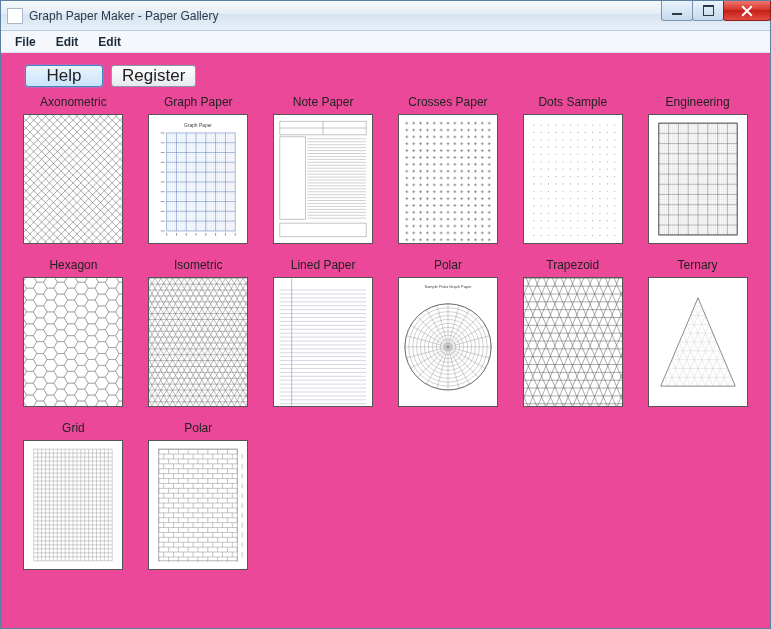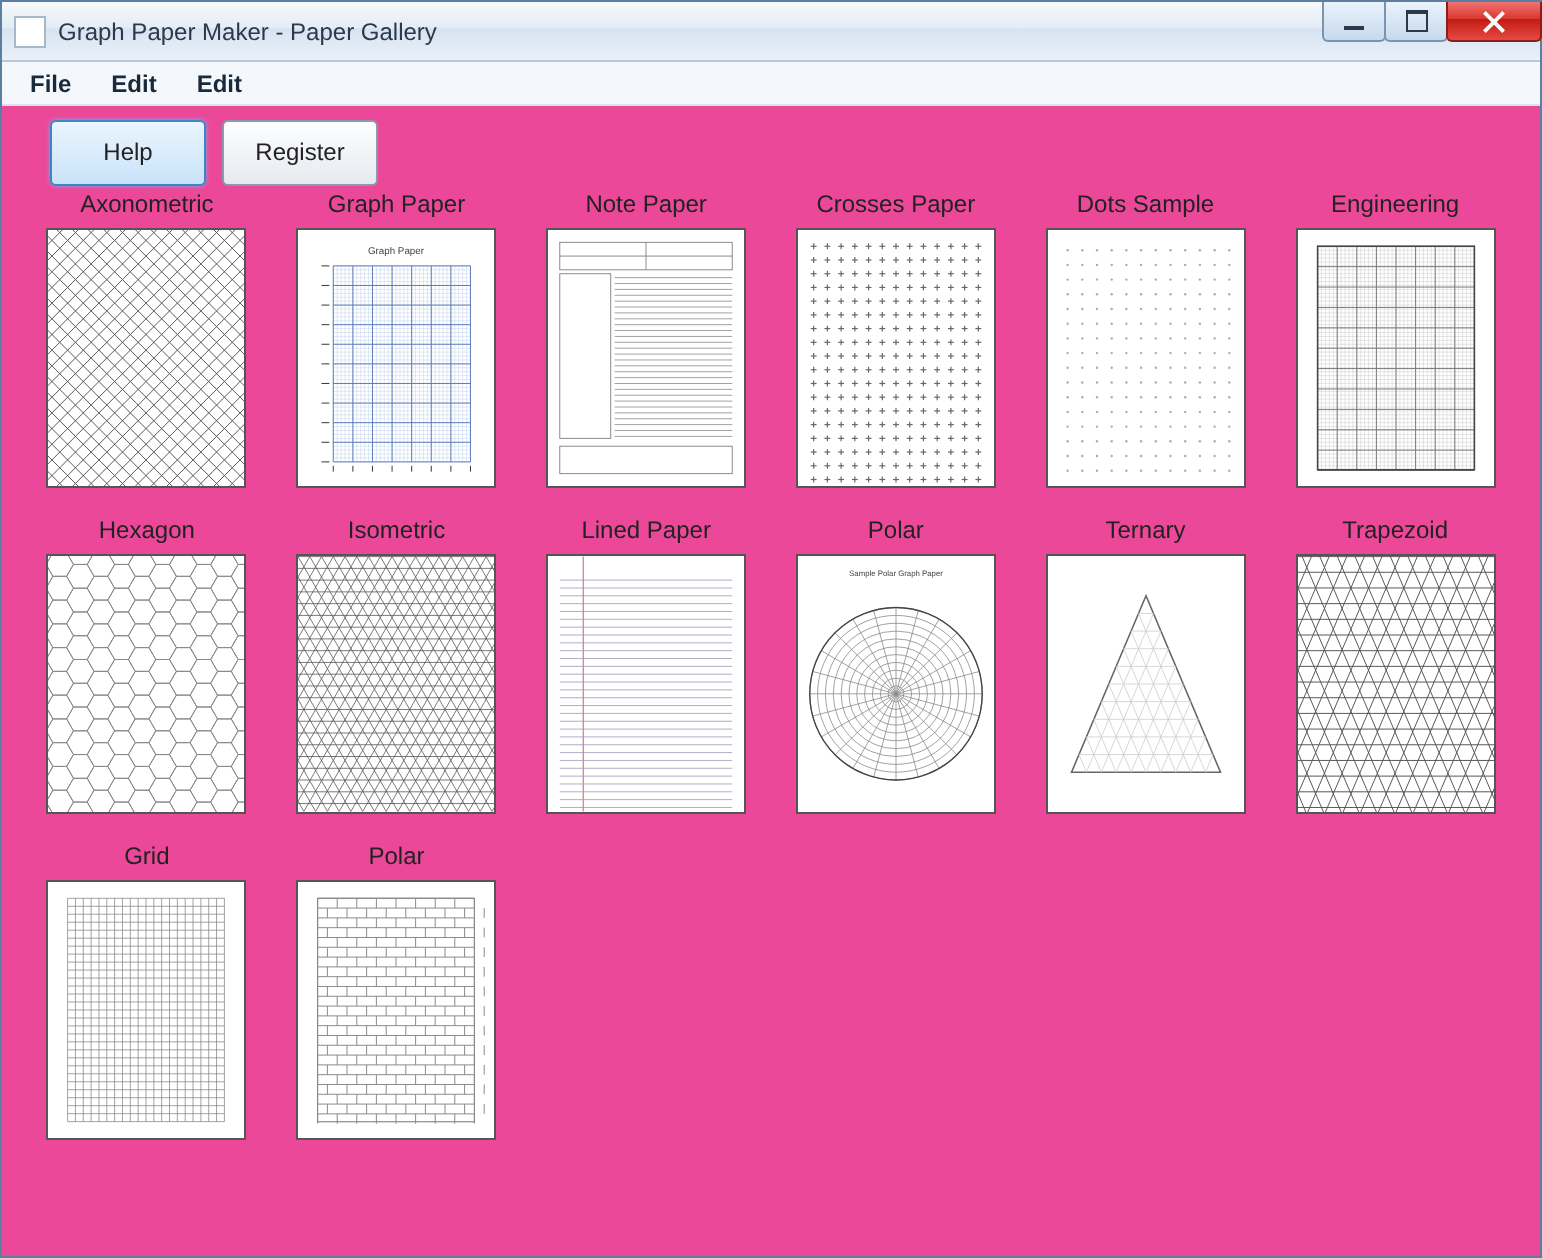--- a/index.html
+++ b/index.html
@@ -79,27 +79,27 @@
     position: relative;
   }
   .top-row {
     display:flex;
     align-items:center;
     margin-bottom: 6px;
     height: 26px;
   }
   .prompt { flex:1; color:#222; }
   .btn {
-    height: 33px;
+    height: 22px;
     min-width: 78px;
     margin-left: 8px;
     border: 1px solid #8a9aac;
     border-radius: 3px;
     background: linear-gradient(to bottom, #fefefe, #e6eaef);
-    font-size: 12px;
+    font-size: 17px;
     color:#222;
     display:flex; align-items:center; justify-content:center;
     padding: 0 10px;
   }
   .btn.help {
     border-color:#3c87c7;
     background: linear-gradient(to bottom,#eaf5ff,#c9e3f9);
     box-shadow: 0 0 2px #6fb2e8;
   }
 
@@ -1674,55 +1674,20 @@
               <line x1="50" y1="70" x2="61.388037984510895" y2="27.49926364328099" stroke="#888" stroke-width="0.4"></line>
               <line x1="50" y1="70" x2="72" y2="31.8948822334847" stroke="#888" stroke-width="0.4"></line>
               <line x1="50" y1="70" x2="81.11269837220809" y2="38.8873016277919" stroke="#888" stroke-width="0.4"></line>
               <line x1="50" y1="70" x2="88.10511776651529" y2="47.99999999999998" stroke="#888" stroke-width="0.4"></line>
               <line x1="50" y1="70" x2="92.50073635671899" y2="58.61196201548905" stroke="#888" stroke-width="0.4"></line>
               <circle cx="50" cy="70" r="44" stroke="#444" stroke-width="0.7" fill="none"></circle>
             </svg>
           </div>
         </div>
         <div class="paper-item">
-          <div class="paper-label">Ternary</div>
-          <div class="paper-thumb">
-            <svg viewBox="0 0 100 130" class="fill">
-              <path d="M50 20 L12 110 L88 110 Z" stroke="#666" stroke-width="0.8" fill="none"></path>
-              <line x1="46.2" y1="29" x2="53.8" y2="29" stroke="#ccc" stroke-width="0.4"></line>
-              <line x1="15.8" y1="101" x2="19.6" y2="110" stroke="#ccc" stroke-width="0.4"></line>
-              <line x1="84.2" y1="101" x2="80.4" y2="110" stroke="#ccc" stroke-width="0.4"></line>
-              <line x1="42.4" y1="38" x2="57.6" y2="38" stroke="#ccc" stroke-width="0.4"></line>
-              <line x1="19.6" y1="92" x2="27.200000000000003" y2="110" stroke="#ccc" stroke-width="0.4"></line>
-              <line x1="80.4" y1="92" x2="72.8" y2="110" stroke="#ccc" stroke-width="0.4"></line>
-              <line x1="38.6" y1="47" x2="61.4" y2="47" stroke="#ccc" stroke-width="0.4"></line>
-              <line x1="23.4" y1="83" x2="34.8" y2="110" stroke="#ccc" stroke-width="0.4"></line>
-              <line x1="76.6" y1="83" x2="65.2" y2="110" stroke="#ccc" stroke-width="0.4"></line>
-              <line x1="34.8" y1="56" x2="65.2" y2="56" stroke="#ccc" stroke-width="0.4"></line>
-              <line x1="27.200000000000003" y1="74" x2="42.400000000000006" y2="110" stroke="#ccc" stroke-width="0.4"></line>
-              <line x1="72.8" y1="74" x2="57.599999999999994" y2="110" stroke="#ccc" stroke-width="0.4"></line>
-              <line x1="31" y1="65" x2="69" y2="65" stroke="#ccc" stroke-width="0.4"></line>
-              <line x1="31" y1="65" x2="50" y2="110" stroke="#ccc" stroke-width="0.4"></line>
-              <line x1="69" y1="65" x2="50" y2="110" stroke="#ccc" stroke-width="0.4"></line>
-              <line x1="27.2" y1="74" x2="72.8" y2="74" stroke="#ccc" stroke-width="0.4"></line>
-              <line x1="34.8" y1="56" x2="57.6" y2="110" stroke="#ccc" stroke-width="0.4"></line>
-              <line x1="65.2" y1="56" x2="42.4" y2="110" stroke="#ccc" stroke-width="0.4"></line>
-              <line x1="23.400000000000002" y1="83" x2="76.6" y2="83" stroke="#ccc" stroke-width="0.4"></line>
-              <line x1="38.599999999999994" y1="47.00000000000001" x2="65.19999999999999" y2="110" stroke="#ccc" stroke-width="0.4"></line>
-              <line x1="61.400000000000006" y1="47.00000000000001" x2="34.800000000000004" y2="110" stroke="#ccc" stroke-width="0.4"></line>
-              <line x1="19.599999999999998" y1="92" x2="80.4" y2="92" stroke="#ccc" stroke-width="0.4"></line>
-              <line x1="42.400000000000006" y1="38" x2="72.80000000000001" y2="110" stroke="#ccc" stroke-width="0.4"></line>
-              <line x1="57.599999999999994" y1="38" x2="27.199999999999996" y2="110" stroke="#ccc" stroke-width="0.4"></line>
-              <line x1="15.799999999999997" y1="101" x2="84.2" y2="101" stroke="#ccc" stroke-width="0.4"></line>
-              <line x1="46.2" y1="29" x2="80.4" y2="110" stroke="#ccc" stroke-width="0.4"></line>
-              <line x1="53.8" y1="29" x2="19.599999999999994" y2="110" stroke="#ccc" stroke-width="0.4"></line>
-            </svg>
-          </div>
-        </div>
-        <div class="paper-item">
           <div class="paper-label">Trapezoid</div>
           <div class="paper-thumb">
             <svg viewBox="0 0 100 130" class="fill">
               <line x1="-180" y1="-5" x2="-120" y2="135" stroke="#555" stroke-width="0.5"></line>
               <line x1="-171" y1="-5" x2="-111" y2="135" stroke="#555" stroke-width="0.5"></line>
               <line x1="-162" y1="-5" x2="-102" y2="135" stroke="#555" stroke-width="0.5"></line>
               <line x1="-153" y1="-5" x2="-93" y2="135" stroke="#555" stroke-width="0.5"></line>
               <line x1="-144" y1="-5" x2="-84" y2="135" stroke="#555" stroke-width="0.5"></line>
               <line x1="-135" y1="-5" x2="-75" y2="135" stroke="#555" stroke-width="0.5"></line>
               <line x1="-126" y1="-5" x2="-66" y2="135" stroke="#555" stroke-width="0.5"></line>
@@ -1820,20 +1785,55 @@
               <line x1="0" y1="64" x2="100" y2="64" stroke="#555" stroke-width="0.5"></line>
               <line x1="0" y1="72" x2="100" y2="72" stroke="#555" stroke-width="0.5"></line>
               <line x1="0" y1="80" x2="100" y2="80" stroke="#555" stroke-width="0.5"></line>
               <line x1="0" y1="88" x2="100" y2="88" stroke="#555" stroke-width="0.5"></line>
               <line x1="0" y1="96" x2="100" y2="96" stroke="#555" stroke-width="0.5"></line>
               <line x1="0" y1="104" x2="100" y2="104" stroke="#555" stroke-width="0.5"></line>
               <line x1="0" y1="112" x2="100" y2="112" stroke="#555" stroke-width="0.5"></line>
               <line x1="0" y1="120" x2="100" y2="120" stroke="#555" stroke-width="0.5"></line>
               <line x1="0" y1="128" x2="100" y2="128" stroke="#555" stroke-width="0.5"></line>
               <line x1="0" y1="136" x2="100" y2="136" stroke="#555" stroke-width="0.5"></line>
+            </svg>
+          </div>
+        </div>
+        <div class="paper-item">
+          <div class="paper-label">Ternary</div>
+          <div class="paper-thumb">
+            <svg viewBox="0 0 100 130" class="fill">
+              <path d="M50 20 L12 110 L88 110 Z" stroke="#666" stroke-width="0.8" fill="none"></path>
+              <line x1="46.2" y1="29" x2="53.8" y2="29" stroke="#ccc" stroke-width="0.4"></line>
+              <line x1="15.8" y1="101" x2="19.6" y2="110" stroke="#ccc" stroke-width="0.4"></line>
+              <line x1="84.2" y1="101" x2="80.4" y2="110" stroke="#ccc" stroke-width="0.4"></line>
+              <line x1="42.4" y1="38" x2="57.6" y2="38" stroke="#ccc" stroke-width="0.4"></line>
+              <line x1="19.6" y1="92" x2="27.200000000000003" y2="110" stroke="#ccc" stroke-width="0.4"></line>
+              <line x1="80.4" y1="92" x2="72.8" y2="110" stroke="#ccc" stroke-width="0.4"></line>
+              <line x1="38.6" y1="47" x2="61.4" y2="47" stroke="#ccc" stroke-width="0.4"></line>
+              <line x1="23.4" y1="83" x2="34.8" y2="110" stroke="#ccc" stroke-width="0.4"></line>
+              <line x1="76.6" y1="83" x2="65.2" y2="110" stroke="#ccc" stroke-width="0.4"></line>
+              <line x1="34.8" y1="56" x2="65.2" y2="56" stroke="#ccc" stroke-width="0.4"></line>
+              <line x1="27.200000000000003" y1="74" x2="42.400000000000006" y2="110" stroke="#ccc" stroke-width="0.4"></line>
+              <line x1="72.8" y1="74" x2="57.599999999999994" y2="110" stroke="#ccc" stroke-width="0.4"></line>
+              <line x1="31" y1="65" x2="69" y2="65" stroke="#ccc" stroke-width="0.4"></line>
+              <line x1="31" y1="65" x2="50" y2="110" stroke="#ccc" stroke-width="0.4"></line>
+              <line x1="69" y1="65" x2="50" y2="110" stroke="#ccc" stroke-width="0.4"></line>
+              <line x1="27.2" y1="74" x2="72.8" y2="74" stroke="#ccc" stroke-width="0.4"></line>
+              <line x1="34.8" y1="56" x2="57.6" y2="110" stroke="#ccc" stroke-width="0.4"></line>
+              <line x1="65.2" y1="56" x2="42.4" y2="110" stroke="#ccc" stroke-width="0.4"></line>
+              <line x1="23.400000000000002" y1="83" x2="76.6" y2="83" stroke="#ccc" stroke-width="0.4"></line>
+              <line x1="38.599999999999994" y1="47.00000000000001" x2="65.19999999999999" y2="110" stroke="#ccc" stroke-width="0.4"></line>
+              <line x1="61.400000000000006" y1="47.00000000000001" x2="34.800000000000004" y2="110" stroke="#ccc" stroke-width="0.4"></line>
+              <line x1="19.599999999999998" y1="92" x2="80.4" y2="92" stroke="#ccc" stroke-width="0.4"></line>
+              <line x1="42.400000000000006" y1="38" x2="72.80000000000001" y2="110" stroke="#ccc" stroke-width="0.4"></line>
+              <line x1="57.599999999999994" y1="38" x2="27.199999999999996" y2="110" stroke="#ccc" stroke-width="0.4"></line>
+              <line x1="15.799999999999997" y1="101" x2="84.2" y2="101" stroke="#ccc" stroke-width="0.4"></line>
+              <line x1="46.2" y1="29" x2="80.4" y2="110" stroke="#ccc" stroke-width="0.4"></line>
+              <line x1="53.8" y1="29" x2="19.599999999999994" y2="110" stroke="#ccc" stroke-width="0.4"></line>
             </svg>
           </div>
         </div>
         <div class="paper-item">
           <div class="paper-label">Grid</div>
           <div class="paper-thumb">
             <svg viewBox="0 0 100 130" class="fill">
               <line x1="10" y1="8" x2="10" y2="122" stroke="#888" stroke-width="0.4"></line>
               <line x1="14" y1="8" x2="14" y2="122" stroke="#888" stroke-width="0.4"></line>
               <line x1="18" y1="8" x2="18" y2="122" stroke="#888" stroke-width="0.4"></line>

